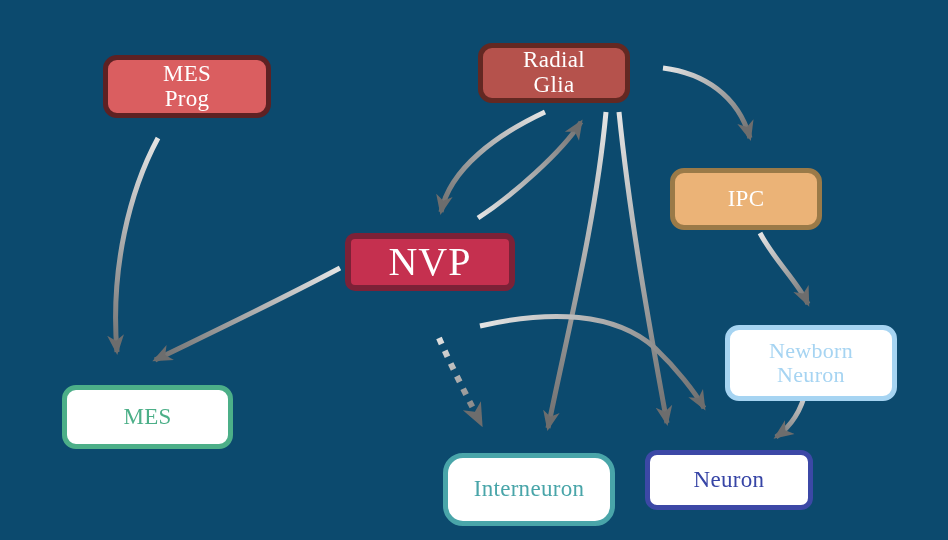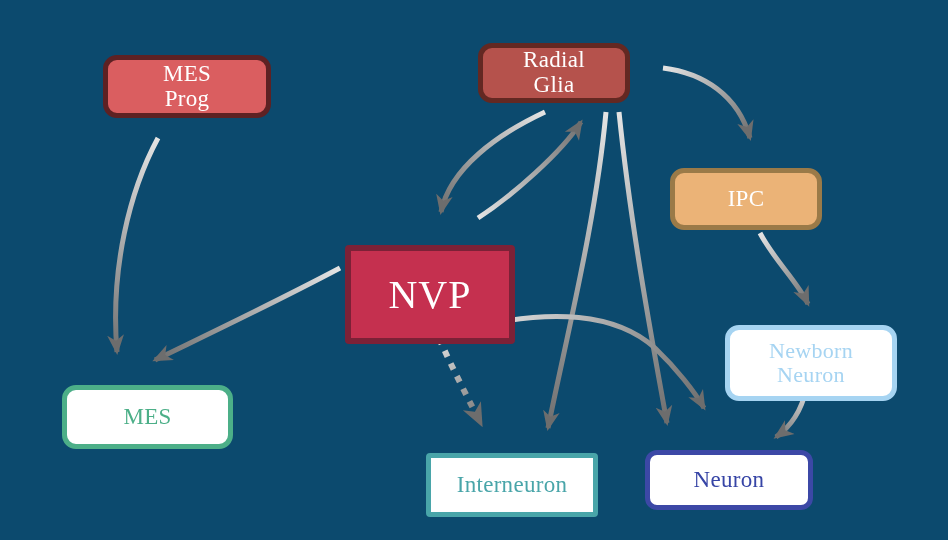--- a/index.html
+++ b/index.html
@@ -21,26 +21,26 @@
     display:flex;align-items:center;justify-content:center;
     border-style:solid;border-width:5px;border-radius:14px;
     text-align:center;
     white-space:pre-line;
     line-height:1.08;
     font-size:23px;
     letter-spacing:0.3px;
   }
   .node-mes-prog       {left:103px;top:55px; width:168px;height:63px;}
   .node-radial-glia    {left:478px;top:43px; width:152px;height:60px;}
-  .node-nvp            {left:345px;top:245px;width:170px;height:99px;
-                        font-size:40px;letter-spacing:1px;border-width:6px;border-radius:4px;}
+  .node-nvp            {left:345px;top:233px;width:170px;height:58px;
+                        font-size:40px;letter-spacing:1px;border-width:6px;border-radius:10px;}
   .node-ipc            {left:670px;top:168px;width:152px;height:62px;}
   .node-mes            {left:62px; top:385px;width:171px;height:64px;}
   .node-newborn-neuron {left:725px;top:325px;width:172px;height:76px;font-size:22px;}
-  .node-interneuron    {left:426px;top:453px;width:172px;height:64px;border-radius:4px;}
+  .node-interneuron    {left:443px;top:453px;width:172px;height:73px;border-radius:20px;}
   .node-neuron         {left:645px;top:450px;width:168px;height:60px;border-radius:12px;}
 </style>
 </head>
 <body>
 
 <div class="canvas">
 
   <svg class="arrow-layer" viewBox="0 0 948 540" xmlns="http://www.w3.org/2000/svg">
     <defs>
       <marker id="ah" viewBox="0 0 10 10" refX="8.5" refY="5" markerWidth="4" markerHeight="4" orient="auto" markerUnits="strokeWidth">

